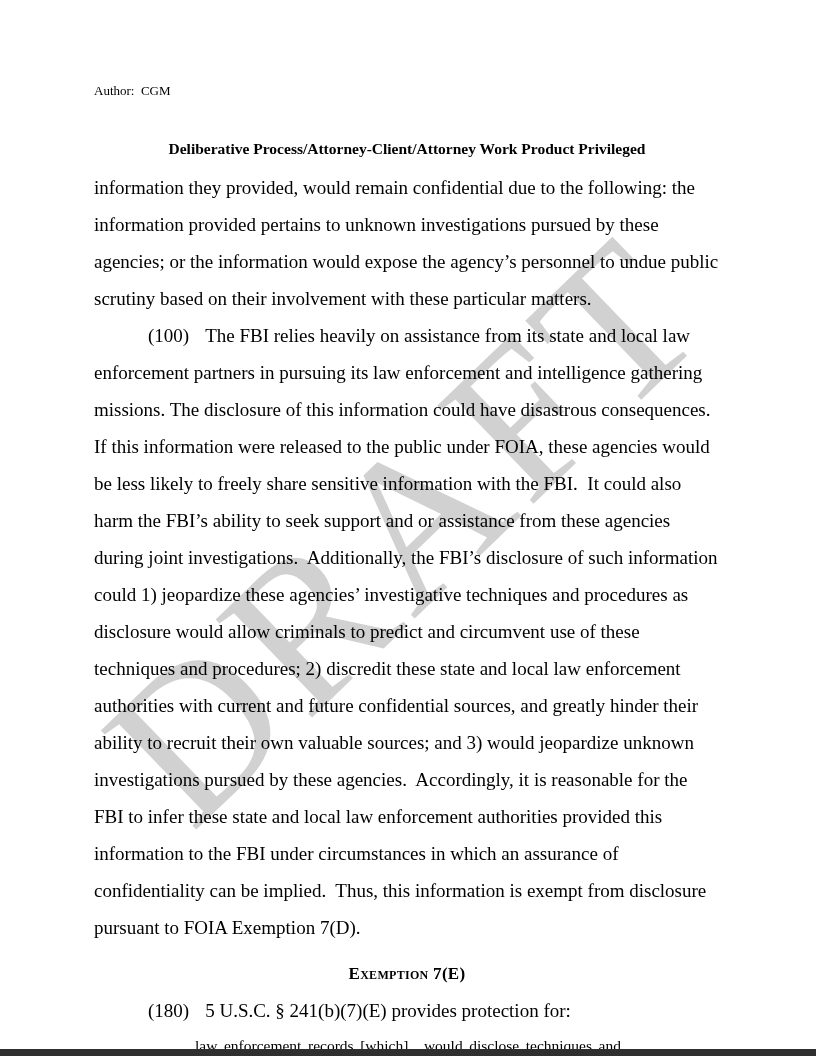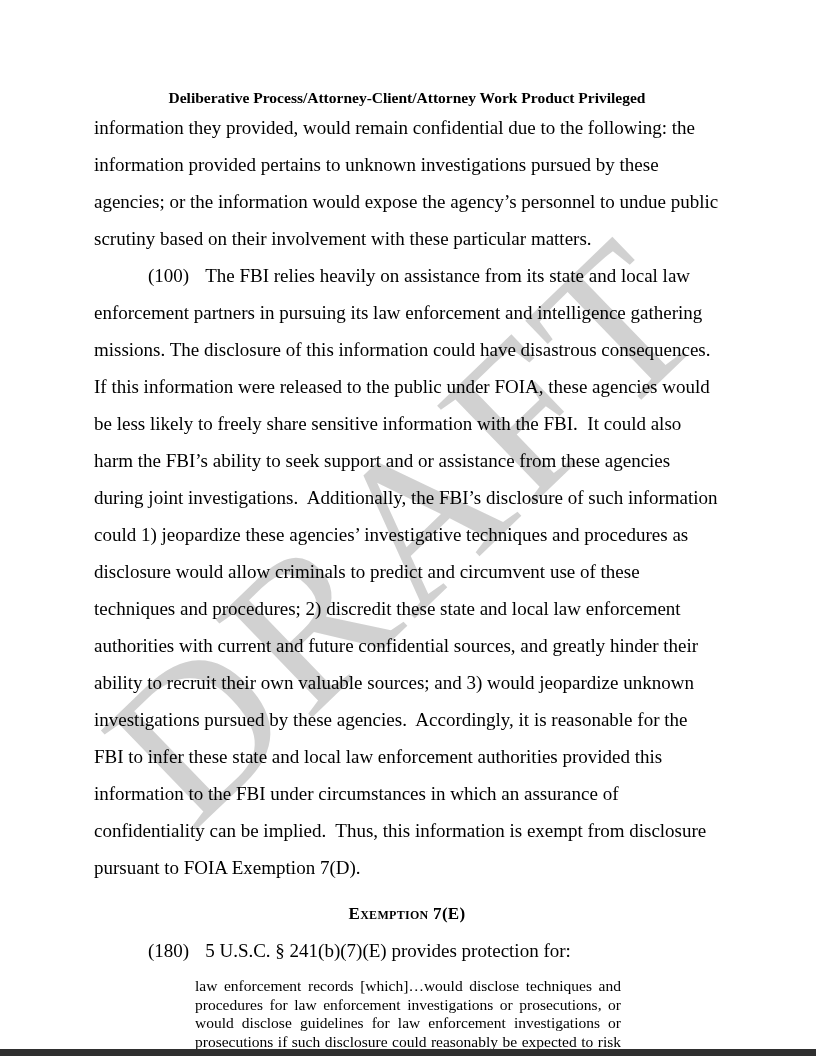--- a/index.html
+++ b/index.html
@@ -34,21 +34,21 @@
     position: relative;
     z-index: 1;
     padding: 48px 96px 0 94px;
   }
   .doc-header {
     font-size: 13px;
     line-height: 17px;
     white-space: pre-wrap;
   }
   .running-title {
-    margin: 5px 0 0 0;
+    margin: 5px 0 9px 0;
     text-align: center;
     font-weight: bold;
     font-size: 15.5px;
     line-height: 22px;
   }
   .body-par {
     margin: 0;
     font-size: 19px;
     line-height: 37px;
     text-align: left;
@@ -96,20 +96,21 @@
 </head>
 <body>
 
 <div class="page">
 
   <div class="watermark">DRAFT</div>
 
   <div class="content">
 
     <div class="doc-header">
+      <div>Author:  CGM</div>
     </div>
 
     <p class="running-title">Deliberative Process/Attorney-Client/Attorney Work Product Privileged</p>
 
     <p class="body-par">information they provided, would remain confidential due to the following: the information provided pertains to unknown investigations pursued by these agencies; or the information would expose the agency’s personnel to undue public scrutiny based on their involvement with these particular matters.</p>
 
     <p class="body-par numbered"><span class="par-num">(100)</span><span>The FBI relies heavily on assistance from its state and local law enforcement partners in pursuing its law enforcement and intelligence gathering missions. The disclosure of this information could have disastrous consequences.  If this information were released to the public under FOIA, these agencies would be less likely to freely share sensitive information with the FBI.  It could also harm the FBI’s ability to seek support and or assistance from these agencies during joint investigations.  Additionally, the FBI’s disclosure of such information could 1) jeopardize these agencies’ investigative techniques and procedures as disclosure would allow criminals to predict and circumvent use of these techniques and procedures; 2) discredit these state and local law enforcement authorities with current and future confidential sources, and greatly hinder their ability to recruit their own valuable sources; and 3) would jeopardize unknown investigations pursued by these agencies.  Accordingly, it is reasonable for the FBI to infer these state and local law enforcement authorities provided this information to the FBI under circumstances in which an assurance of confidentiality can be implied.  Thus, this information is exempt from disclosure pursuant to FOIA Exemption 7(D).</span></p>
 
     <h3 class="heading heading-first">Exemption 7(E)</h3>
 

